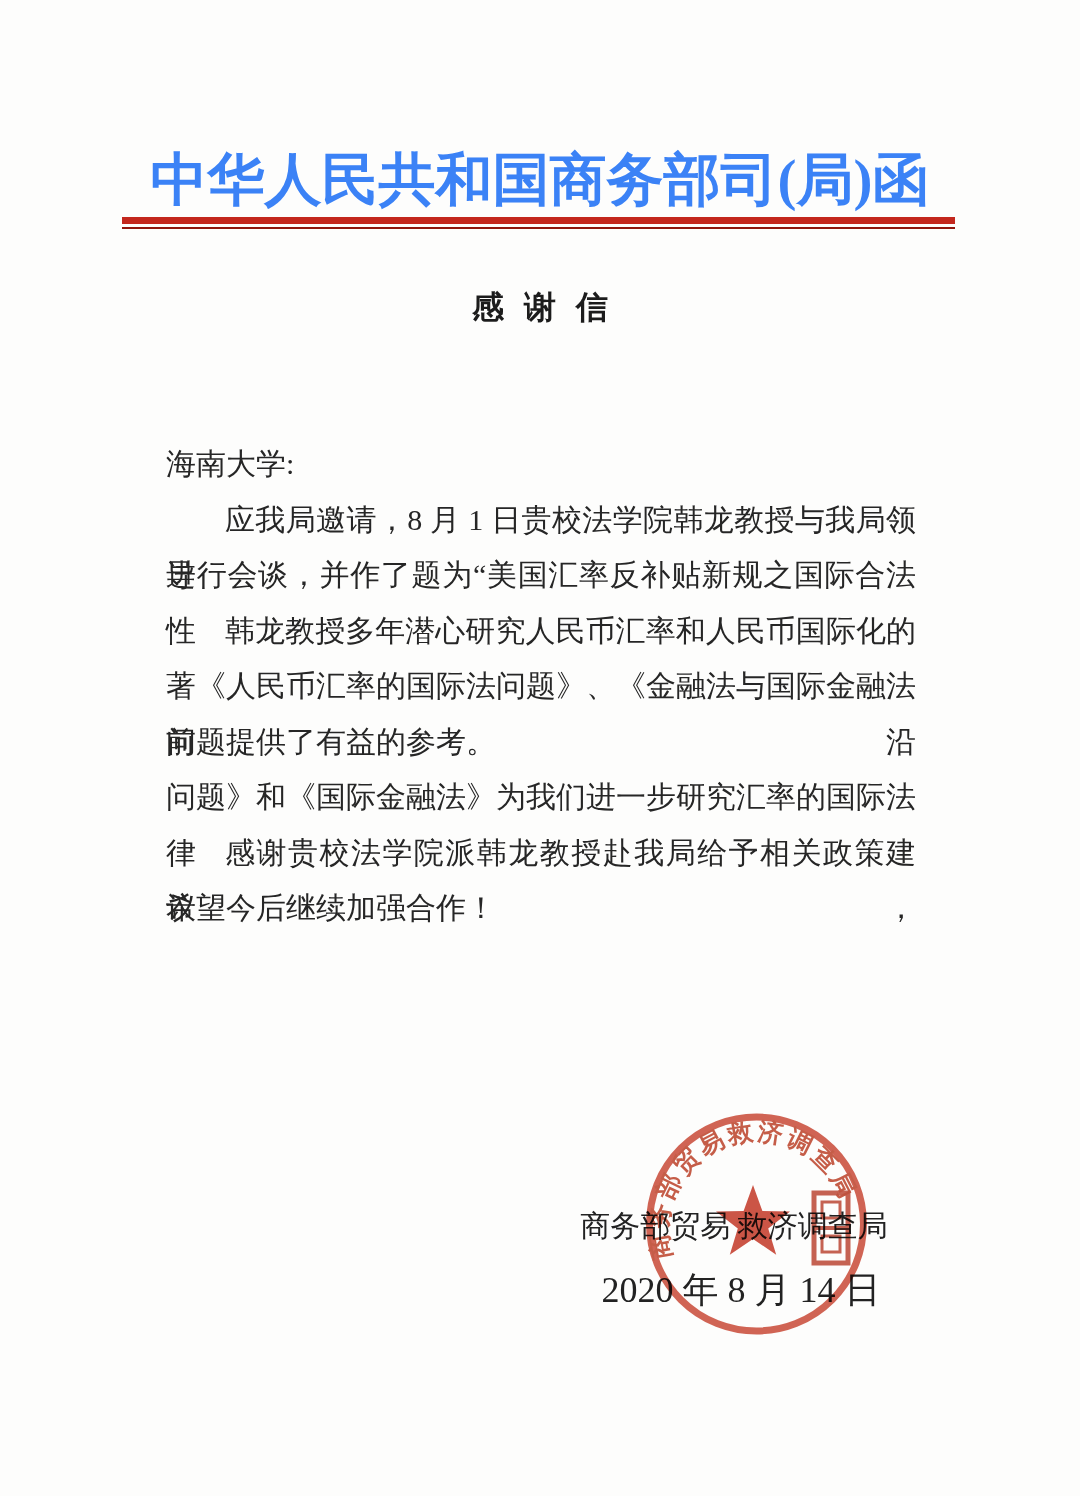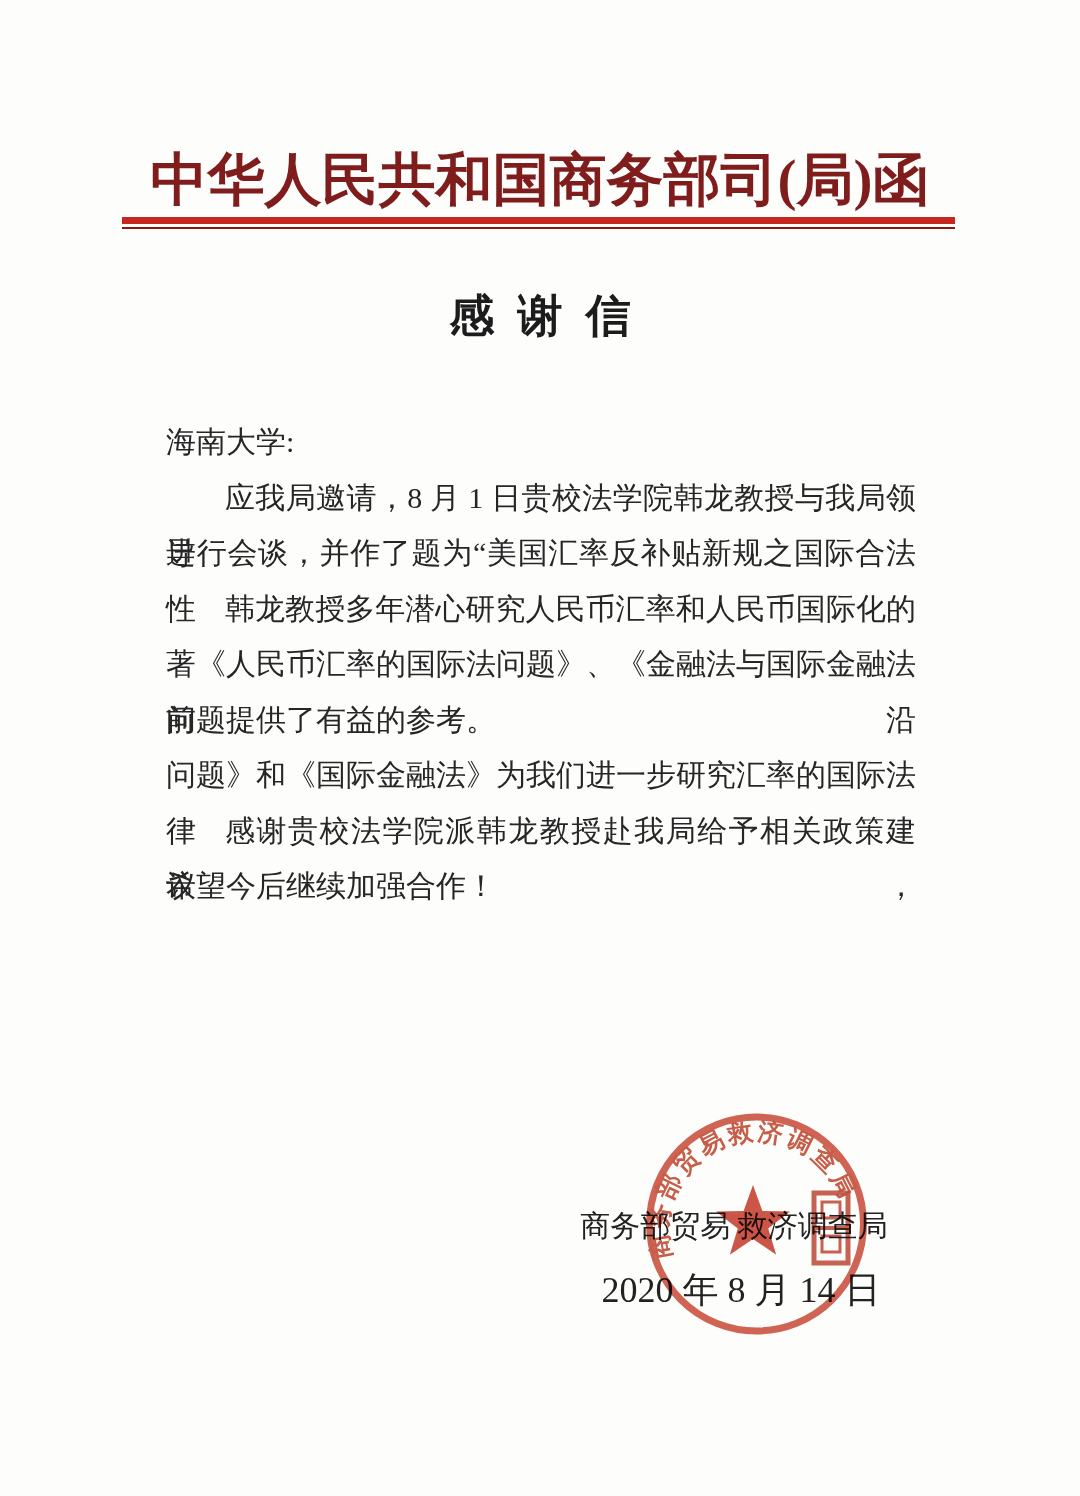--- a/index.html
+++ b/index.html
@@ -9,37 +9,37 @@
     font-family:"Liberation Serif", serif;
     position:relative;
     overflow:hidden;
   }
   .page{position:absolute;inset:0;}
   
   .doc-header{
     position:absolute;top:142px;left:0;width:1080px;
     text-align:center;
     font-size:57px;font-weight:bold;
-    color:#7f1d1d;
+    color:#3b82f6;
     letter-spacing:0px;
     white-space:nowrap;
   }
   .header-rule{position:absolute;left:122px;top:217px;width:833px;height:14px;}
   .header-rule .bar{position:absolute;left:0;top:0;width:100%;height:7px;background:#c3271d;}
   .header-rule .thin{position:absolute;left:0;top:10px;width:100%;height:2px;background:#8f160e;}
   
   .letter-title{
     position:absolute;top:286px;left:0;width:1080px;
     text-align:center;
-    font-size:45px;font-weight:bold;color:#1c1c1c;
+    font-size:32px;font-weight:bold;color:#1c1c1c;
     word-spacing:12px;
   }
   
   .body-block{
-    position:absolute;top:414px;left:166px;width:750px;
+    position:absolute;top:436px;left:166px;width:750px;
     font-size:30px;color:#262626;
   }
   .line{
     height:55.5px;line-height:55.5px;
     white-space:nowrap;
   }
   .line.fill{
     white-space:normal;
     text-align:justify;
     text-align-last:justify;

